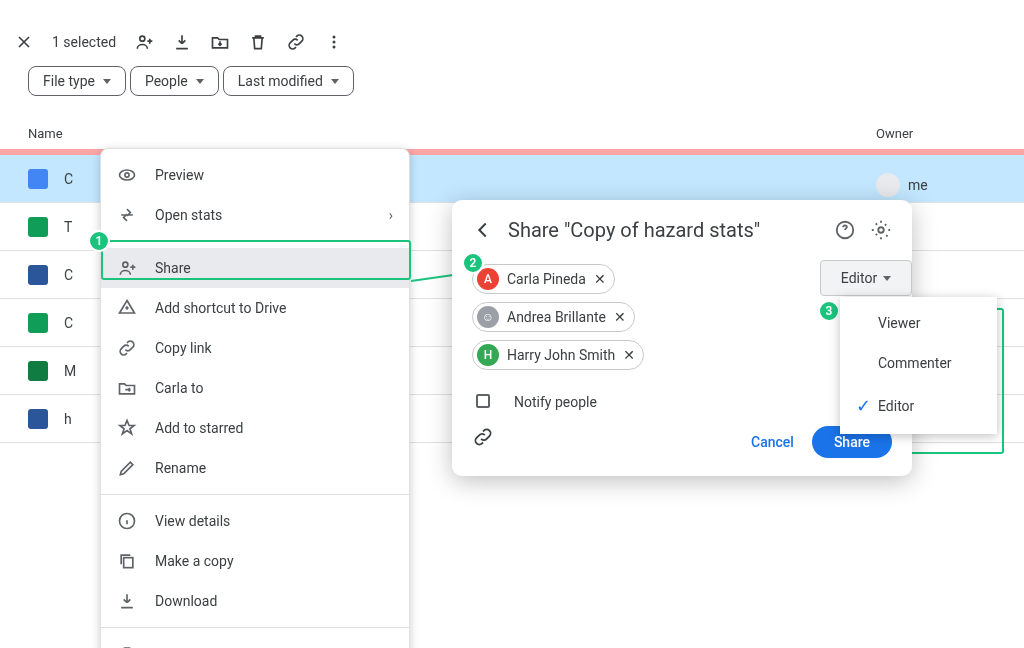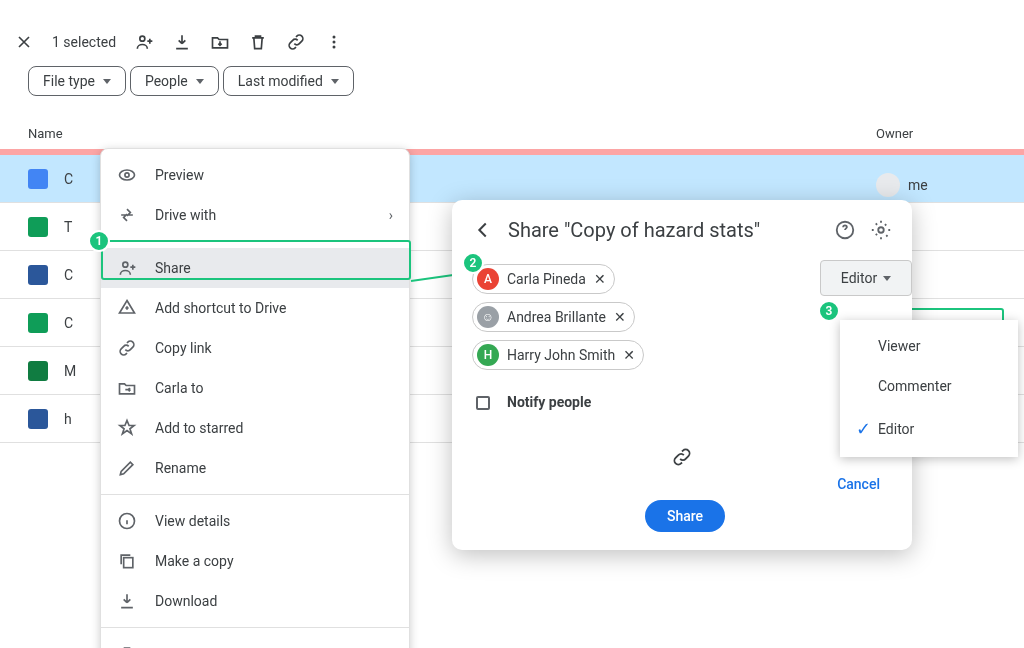--- a/index.html
+++ b/index.html
@@ -37,28 +37,28 @@
   
   .dialog { position:absolute; top:200px; left:452px; width:460px; background:#fff; border-radius:10px; box-shadow:0 5px 24px rgba(0,0,0,.25); padding:18px 20px 18px 20px; z-index:20; }
   .dlg-head { display:flex; align-items:center; gap:14px; margin-bottom:14px; }
   .dlg-title { font-size:20px; color:#3c4043; flex:1; }
   .dlg-ic { width:22px; height:22px; display:flex; align-items:center; justify-content:center; color:#5f6368; cursor:pointer; }
   .people-box { border:0; padding:4px 0; margin-bottom:4px; position:relative; }
   .person-chip { display:inline-flex; align-items:center; gap:8px; border:1px solid #c9c9c9; border-radius:18px; padding:3px 8px 3px 4px; margin:4px 4px 4px 0; font-size:14px; }
   .person-chip .pa { width:22px; height:22px; border-radius:50%; color:#fff; display:inline-flex; align-items:center; justify-content:center; font-size:12px; font-weight:500; }
   .person-chip .px { cursor:pointer; font-size:14px; color:#3c4043; }
   .role-box { position:absolute; top:260px; left:820px; width:92px; height:36px; border:1px solid #c9c9c9; background:#f1f3f4; border-radius:4px; display:flex; align-items:center; justify-content:center; gap:6px; z-index:25; }
-  .notify { display:flex; align-items:flex-end; gap:17px; padding:12px 4px;font-weight:bold; }
+  .notify { display:flex; align-items:flex-start; gap:24px; padding:12px 4px; }
   .notify .cb { width:14px; height:14px; border:2px solid #5f6368; border-radius:2px; }
-  .dlg-foot { display:flex; align-items:center; margin-top:24px;flex-direction:column; }
+  .dlg-foot { display:flex; margin-top:4px; }
   .linkico { width:22px; height:22px; }
   .btn-txt { color:#1a73e8; font-weight:500; cursor:pointer; margin-left:auto; padding:8px 12px; }
   .btn-primary { background:#1a73e8; color:#fff; padding:8px 22px; border-radius:22px; font-weight:500; cursor:pointer; margin-left:6px; }
   
-  .role-dd { position:absolute; top:320px; left:840px; width:178px; background:#fff; box-shadow:0 2px 10px rgba(0,0,0,.25); padding:6px 0; z-index:40; }
+  .role-dd { position:absolute; top:297px; left:840px; width:157px; background:#fff; box-shadow:0 2px 10px rgba(0,0,0,.25); padding:6px 0; z-index:40; }
   .role-dd .opt { display:flex; align-items:center; padding:12px 16px; cursor:pointer; }
   .role-dd .opt .chk { width:22px; color:#1a73e8; font-size:18px; }
 </style>
 </head>
 <body>
 
 <div class="toolbar">
   <span class="ticon close">
       <svg viewBox="0 0 24 24">
         <path d="M6 6l12 12M18 6L6 18" stroke="#3c4043" stroke-width="2" fill="none"></path>
@@ -171,21 +171,21 @@
       <svg viewBox="0 0 24 24" fill="none" stroke="#5f6368" stroke-width="2">
         <ellipse cx="12" cy="12" rx="9" ry="6"></ellipse>
         <circle cx="12" cy="12" r="2.5"></circle>
       </svg>
       <span>Preview</span>
     </div>
   <div class="m-item">
       <svg viewBox="0 0 24 24" fill="none" stroke="#5f6368" stroke-width="2">
         <path d="M12 5l4 4-4 4M12 19l-4-4 4-4M5 12h14"></path>
       </svg>
-      <span>Drive with</span>
+      <span>Open stats</span>
       <span class="chev">›</span>
     </div>
   <div class="m-sep"></div>
   <div class="m-item" style="background:#e8eaed">
       <svg viewBox="0 0 24 24" fill="none" stroke="#5f6368" stroke-width="2">
         <circle cx="10" cy="8" r="3"></circle>
         <path d="M4 20c0-3 3-5 6-5s6 2 6 5"></path>
         <path d="M19 8v6M16 11h6"></path>
       </svg>
       <span>Share</span>

